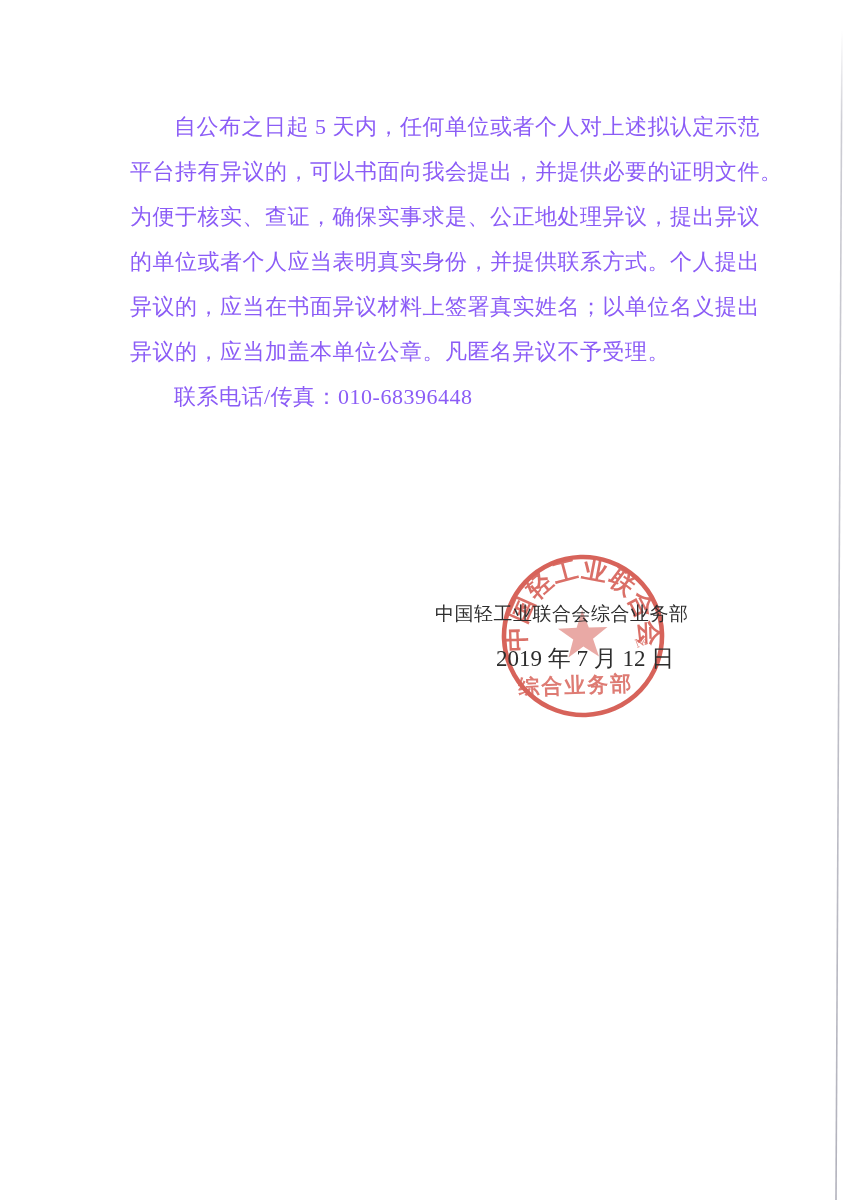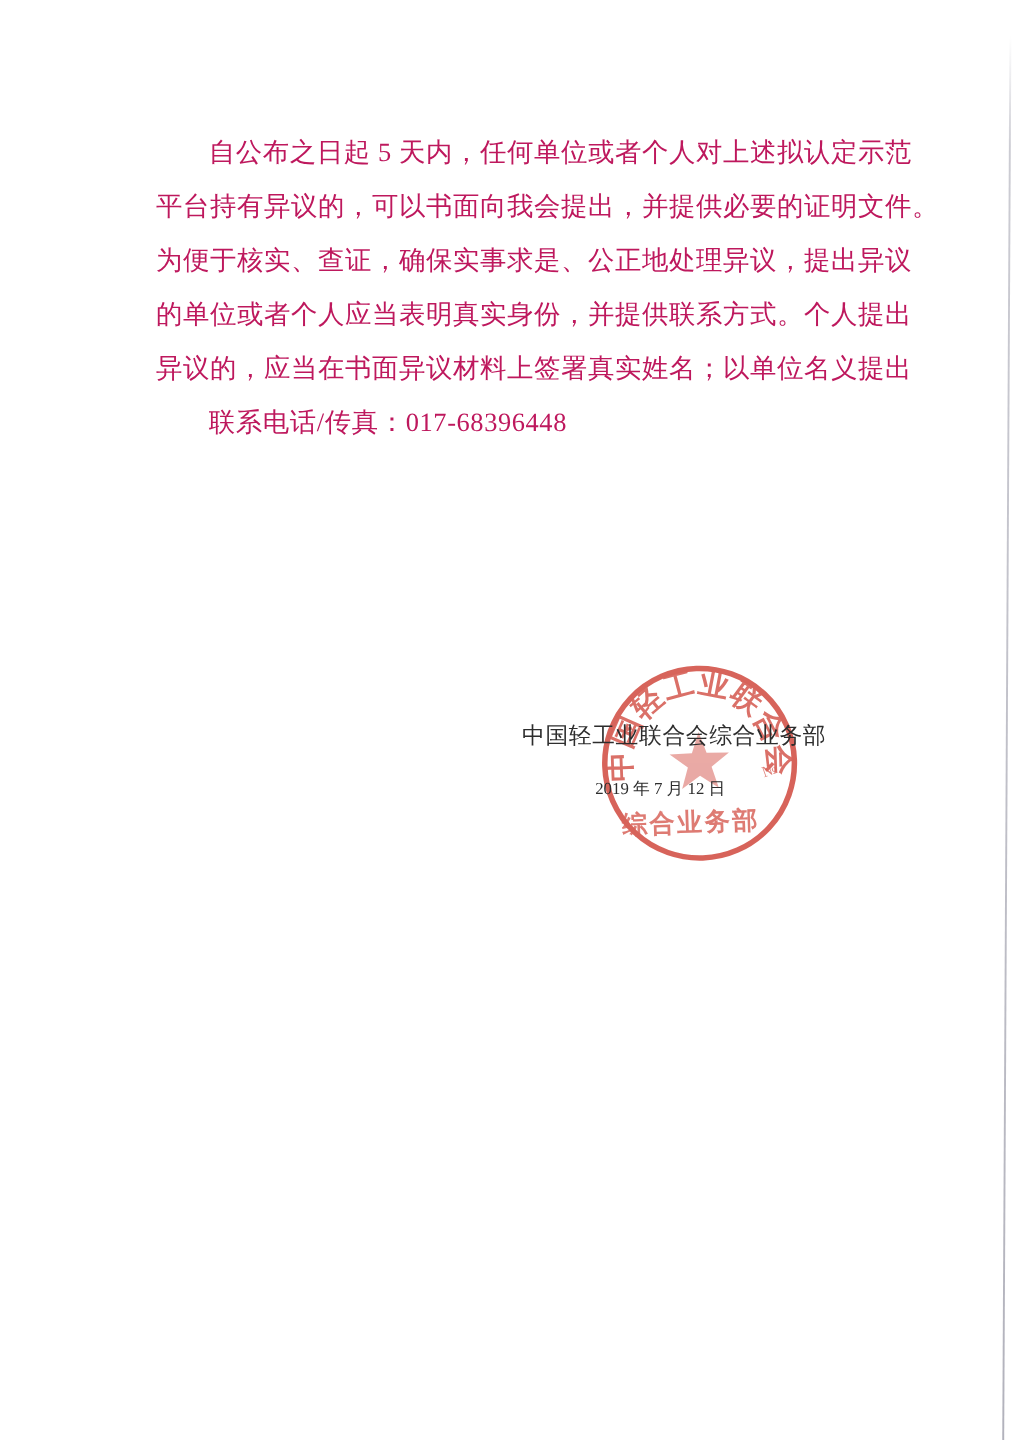--- a/index.html
+++ b/index.html
@@ -13,21 +13,21 @@
     height: 1200px;
     background: #ffffff;
     overflow: hidden;
     font-family: "Liberation Serif", "DejaVu Serif", serif;
   }
   .doc-body {
     position: absolute;
     left: 130px;
     top: 104px;
     width: 607px;
-    color: #be185d;
+    color: #8b5cf6;
     font-size: 22px;
     z-index: 2;
   }
   .doc-line {
     line-height: 45px;
     height: 45px;
     white-space: pre;
     letter-spacing: 0.5px;
     text-align: justify;
   }
@@ -52,21 +52,21 @@
     white-space: pre;
     letter-spacing: 0.5px;
     z-index: 3;
   }
   .signature-date {
     position: absolute;
     left: 496px;
     top: 645px;
     width: 170px;
     color: #2d2d2d;
-    font-size: 14px;
+    font-size: 23px;
     line-height: 28px;
     white-space: pre;
     z-index: 3;
   }
   .seal {
     position: absolute;
     left: 483px;
     top: 536px;
     width: 200px;
     height: 200px;
@@ -84,21 +84,22 @@
 <body>
 
 <div class="page">
 
   <div class="doc-body">
     <div class="doc-line indent just">自公布之日起 5 天内，任何单位或者个人对上述拟认定示范</div>
     <div class="doc-line just">平台持有异议的，可以书面向我会提出，并提供必要的证明文件。</div>
     <div class="doc-line just">为便于核实、查证，确保实事求是、公正地处理异议，提出异议</div>
     <div class="doc-line just">的单位或者个人应当表明真实身份，并提供联系方式。个人提出</div>
     <div class="doc-line just">异议的，应当在书面异议材料上签署真实姓名；以单位名义提出</div>
-    <div class="doc-line indent">联系电话/传真：017-68396448</div>
+    <div class="doc-line">异议的，应当加盖本单位公章。凡匿名异议不予受理。</div>
+    <div class="doc-line indent">联系电话/传真：010-68396448</div>
   </div>
 
   <div class="signature-org">中国轻工业联合会综合业务部</div>
   <div class="signature-date">2019 年 7 月 12 日</div>
 
   <svg class="seal" viewBox="-100 -100 200 200" aria-hidden="true">
     <g transform="rotate(-2)" opacity="0.82">
       <circle cx="0" cy="0" r="79" fill="none" stroke="#cf4237" stroke-width="4.6"></circle>
       <path id="sealArcPath" d="M -56,15 A 58,58 0 1 1 56,15" fill="none" stroke="none"></path>
       <text font-size="25" font-weight="bold" fill="#cf4237" letter-spacing="1" opacity="0.92">

